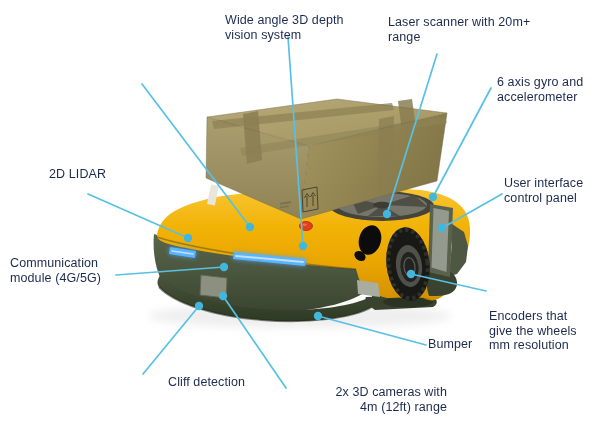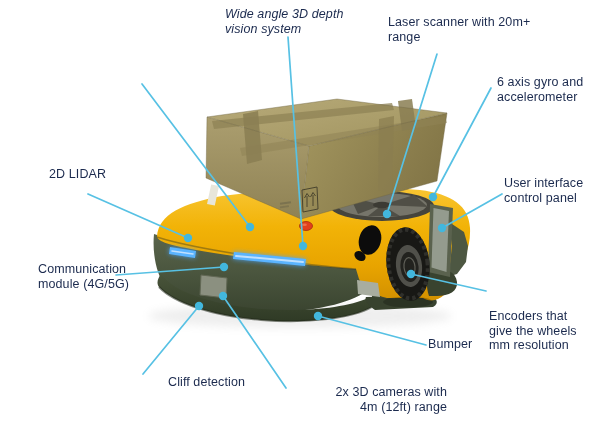--- a/index.html
+++ b/index.html
@@ -5,27 +5,27 @@
   html,body{margin:0;padding:0;background:#ffffff;}
   #stage{
     position:relative;width:600px;height:423px;background:#ffffff;
     font-family:"Liberation Sans",sans-serif;overflow:hidden;
   }
   #robot-svg{position:absolute;left:0;top:0;}
   .lbl{
     position:absolute;color:#1b2a4e;font-size:12.5px;line-height:14.5px;
     white-space:pre-line;letter-spacing:.1px;
   }
-  .lbl-wide{left:225px;top:7px;width:160px;font-style:italic;}
+  .lbl-wide{left:225px;top:13px;width:160px;}
   .lbl-laser{left:388px;top:15px;width:170px;}
   .lbl-compute{left:85px;top:58px;width:170px;}
   .lbl-gyro{left:497px;top:75px;width:110px;}
   .lbl-lidar{left:49px;top:167px;width:100px;}
   .lbl-ui{left:504px;top:176px;width:100px;}
-  .lbl-comm{left:10px;top:262px;width:130px;margin-left:28px;}
+  .lbl-comm{left:10px;top:256px;width:130px;}
   .lbl-enc{left:489px;top:282px;width:110px;margin-top:27px;}
   .lbl-bumper{left:428px;top:337px;width:80px;}
   .lbl-cliff{left:128px;top:375px;width:110px;margin-left:40px;}
   .lbl-cams{left:297px;top:385px;width:150px;text-align:right;}
 </style>
 </head>
 <body>
 
 <div id="stage">
 

